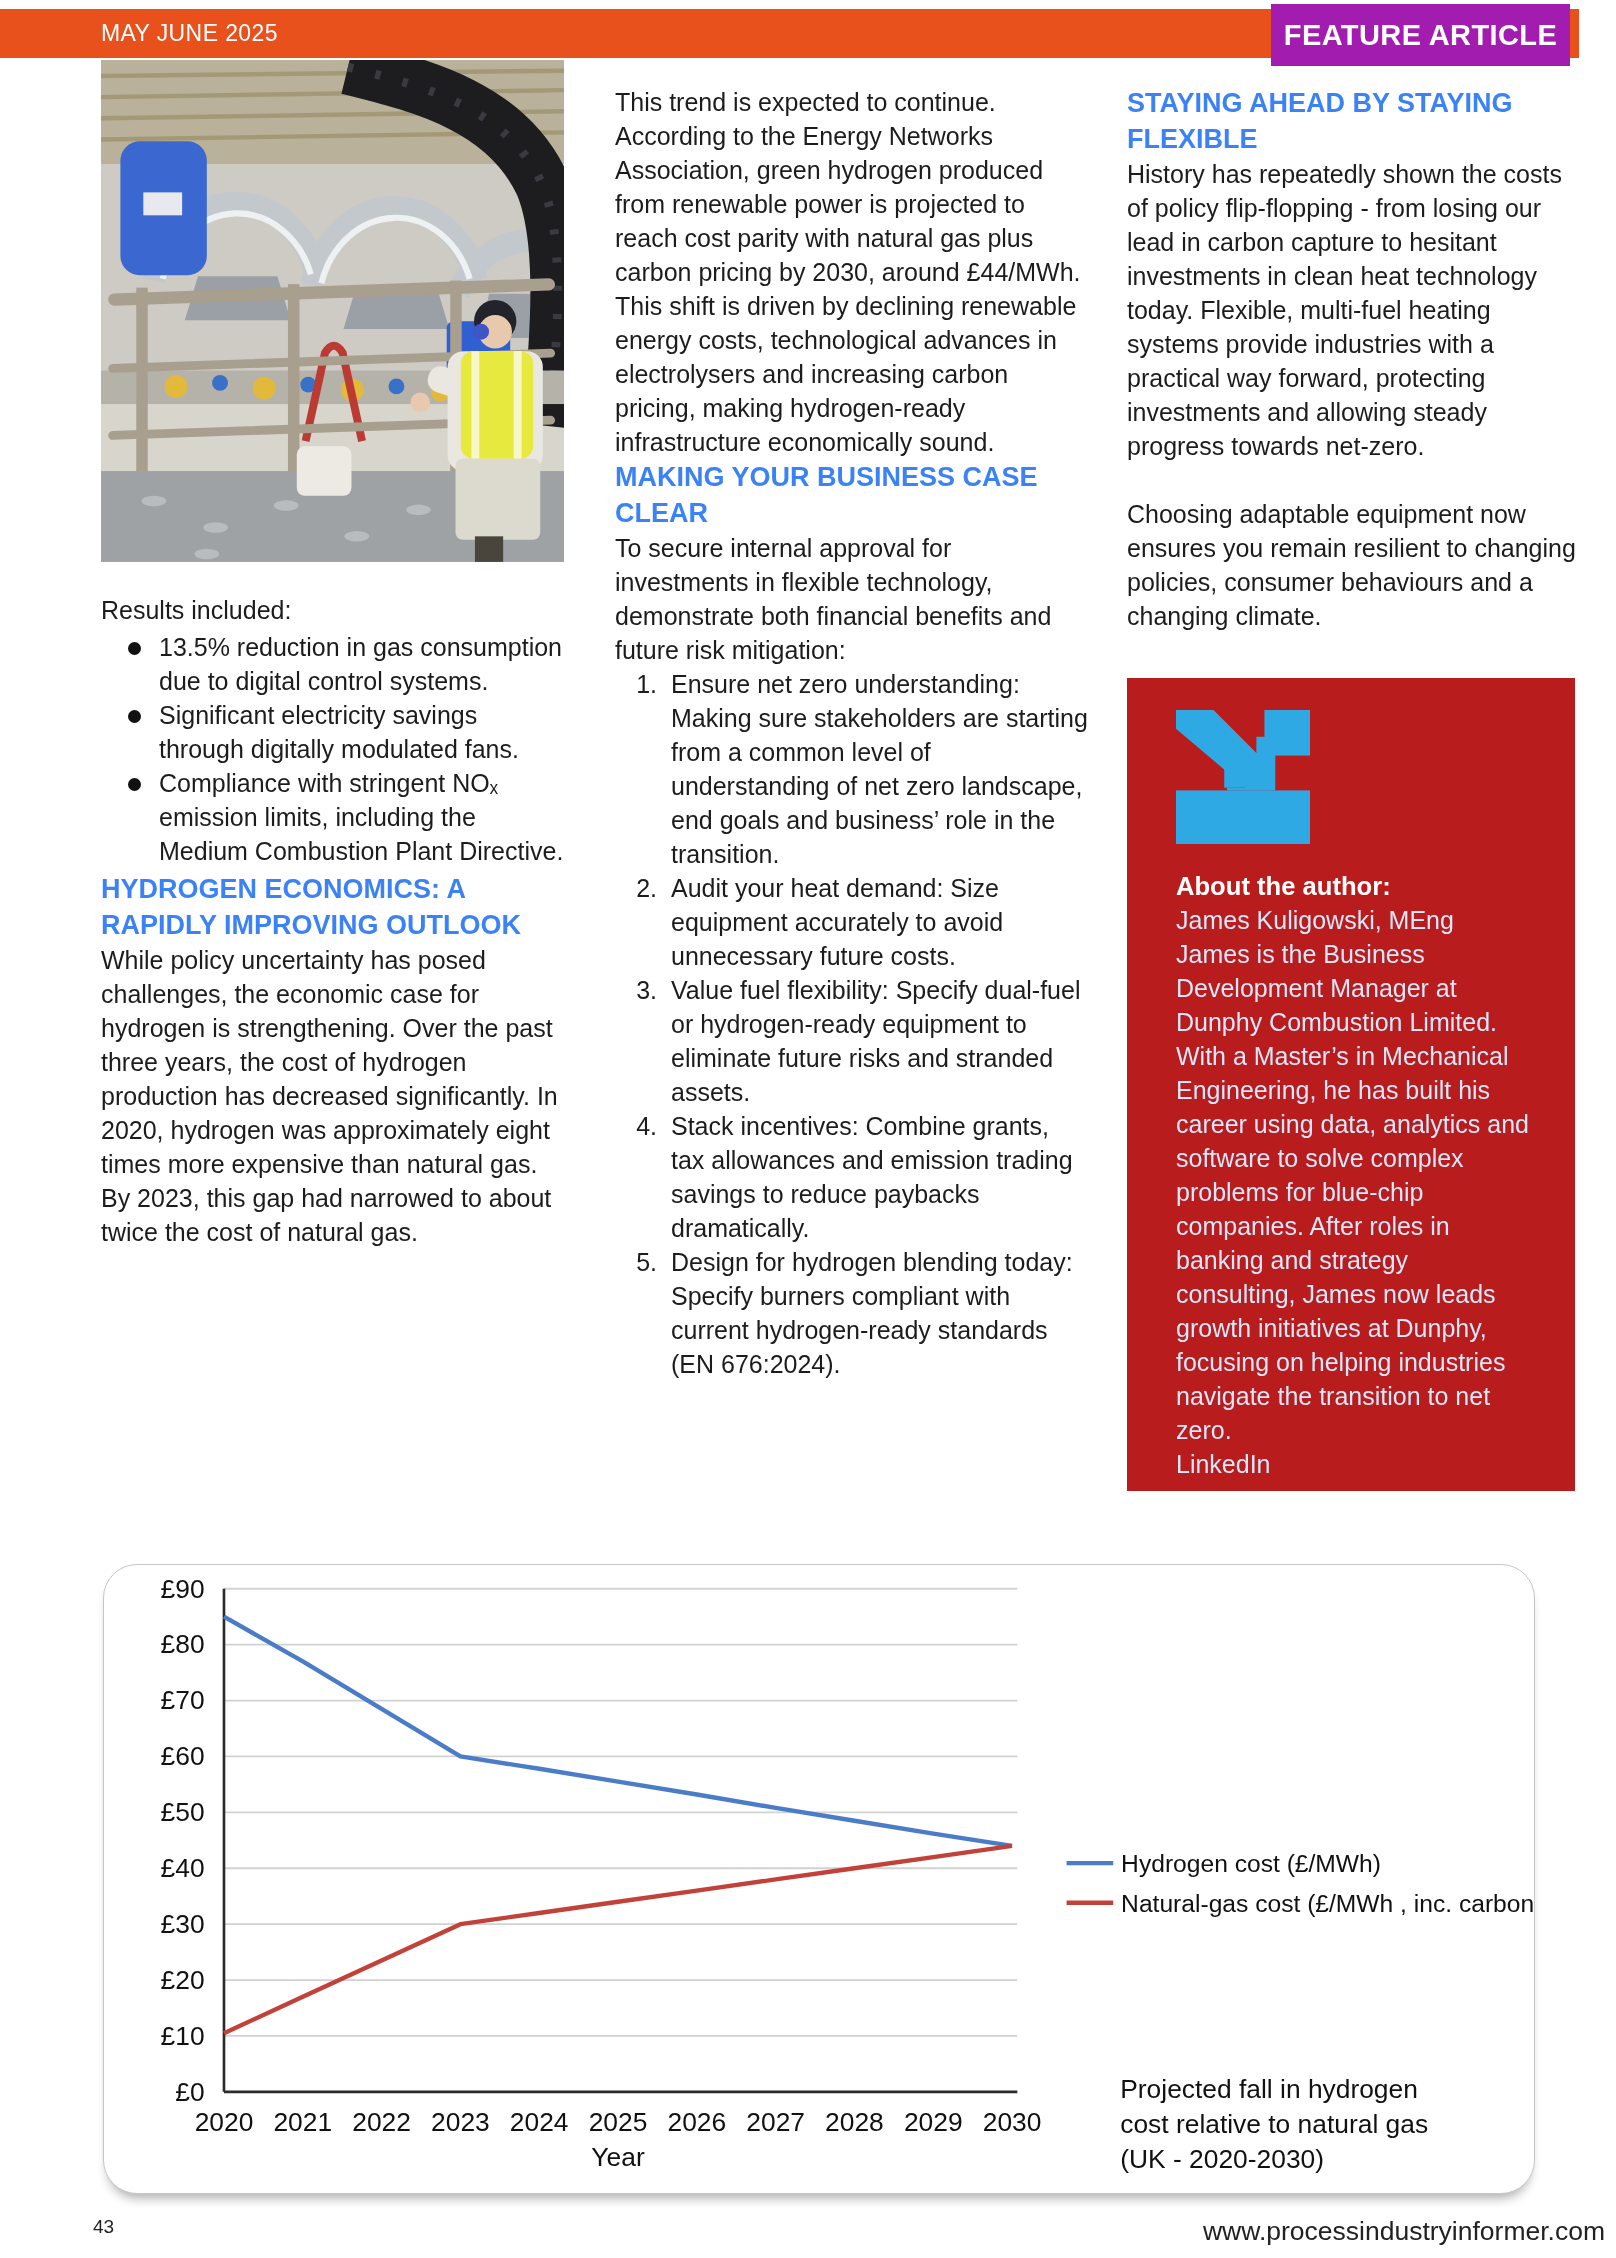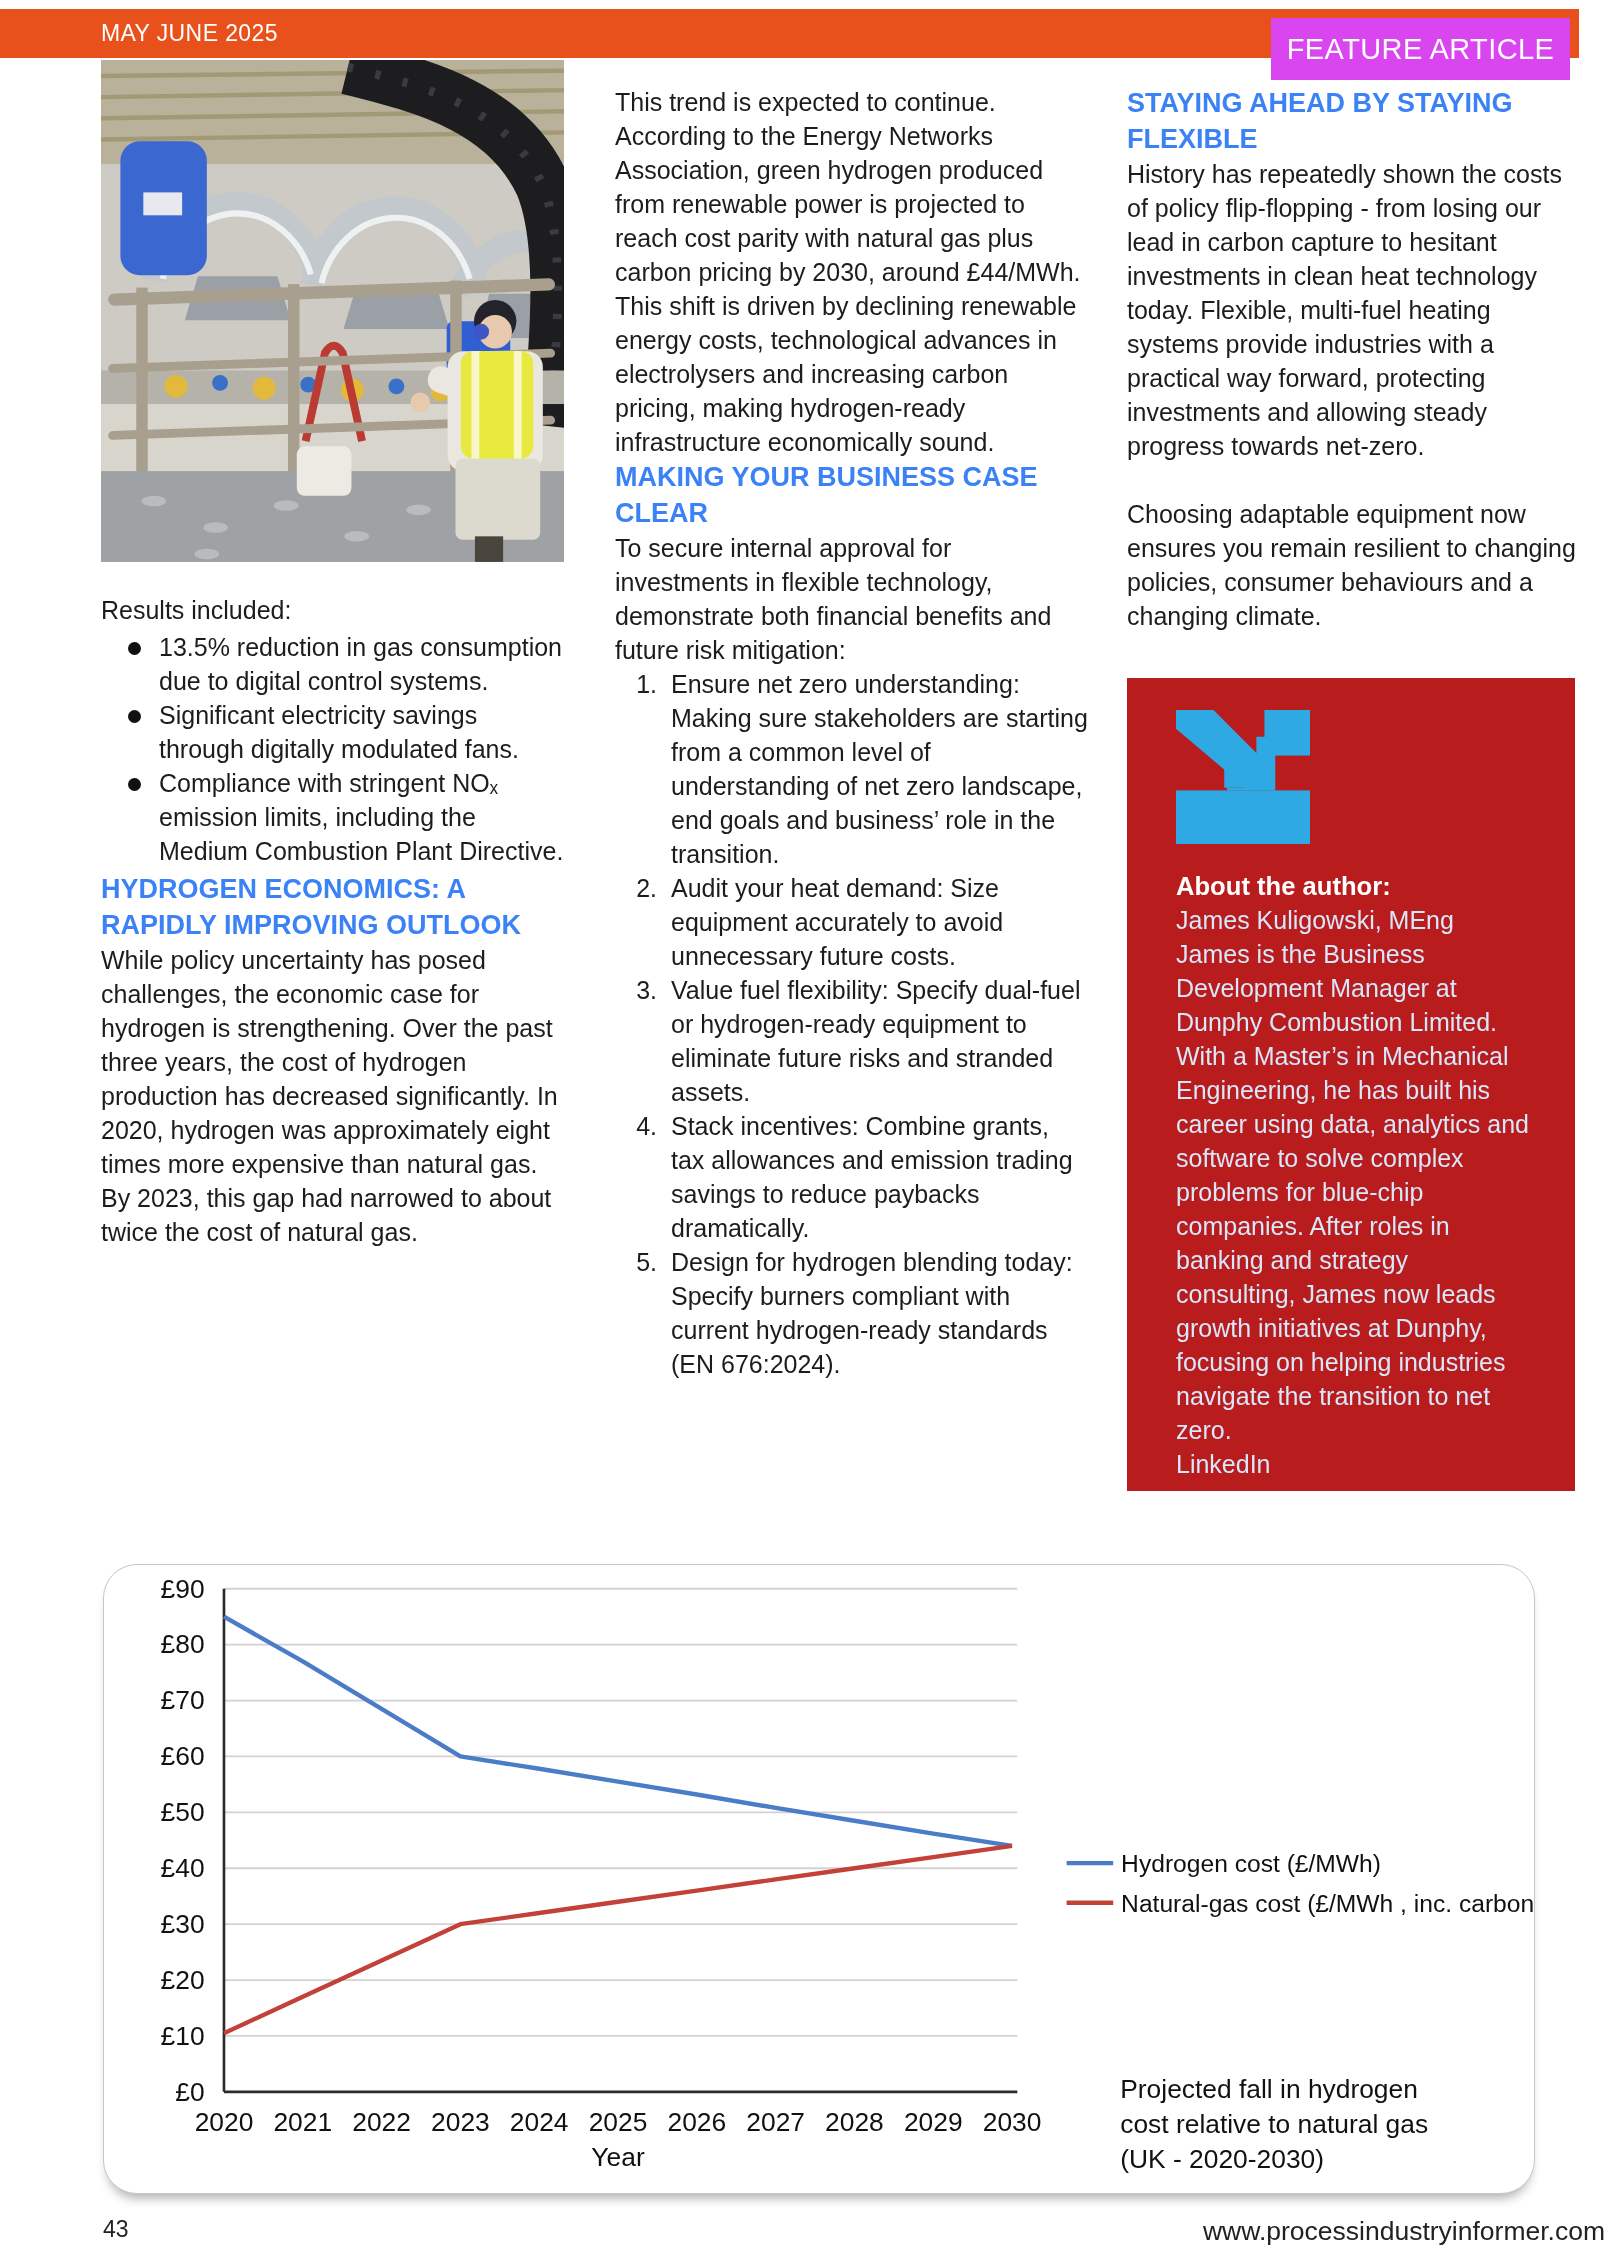--- a/index.html
+++ b/index.html
@@ -7,23 +7,23 @@
     position:relative;width:1616px;height:2258px;background:#ffffff;
     font-family:"Liberation Sans",sans-serif;color:#1e1e1e;overflow:hidden;
   }
   
   .topbar{position:absolute;left:0;top:8.8px;width:1579px;height:49px;background:#E8501C;}
   .issue-date{
     position:absolute;left:101px;top:8.8px;height:49px;line-height:49px;
     color:#fff;font-size:23px;letter-spacing:0.4px;
   }
   .feature-badge{
-    position:absolute;left:1271px;top:18px;width:299px;height:62px;background:#d946ef;
+    position:absolute;left:1271px;top:4px;width:299px;height:62px;background:#a21caf;
     display:flex;align-items:center;justify-content:center;
-    color:#fff;font-size:29px;font-weight:400;letter-spacing:0.4px;
+    color:#fff;font-size:29px;font-weight:700;letter-spacing:0.4px;
   }
   
   .photo{position:absolute;left:101px;top:60px;width:463px;height:502px;overflow:hidden;background:#cfccc4;}
   .photo svg{display:block;width:100%;height:100%;}
   
   .col{position:absolute;font-size:25px;line-height:34px;color:#1c1c1c;}
   .col p{margin:0;}
   .col .gap{margin-bottom:34px;}
   h3.section{
     font-size:27px;font-weight:700;line-height:36px;margin:0;color:#3b82f6;
@@ -54,21 +54,21 @@
   .author-link{color:#d9e7fb;}
   
   .chart-card{
     position:absolute;left:103px;top:1564px;width:1432px;height:630px;
     background:#fff;border:1.8px solid #c6c6c6;border-radius:34px;box-sizing:border-box;
     box-shadow:0 8.8px 10.6px -5.3px rgba(0,0,0,.32);
   }
   .chart-card svg{display:block;width:100%;height:100%;}
   svg text{font-family:"Liberation Sans",sans-serif;fill:#111;}
   
-  .page-num{position:absolute;left:103px;top:2216px;font-size:23px;color:#222;}
+  .page-num{position:absolute;left:93px;top:2216px;font-size:19px;color:#222;}
   .site-url{position:absolute;right:11px;top:2216px;font-size:26.5px;color:#222;}
 </style>
 </head>
 <body>
 
 <div class="page">
 
   <div class="topbar"></div>
   <div class="issue-date">MAY JUNE 2025</div>
   <div class="feature-badge">FEATURE ARTICLE</div>

